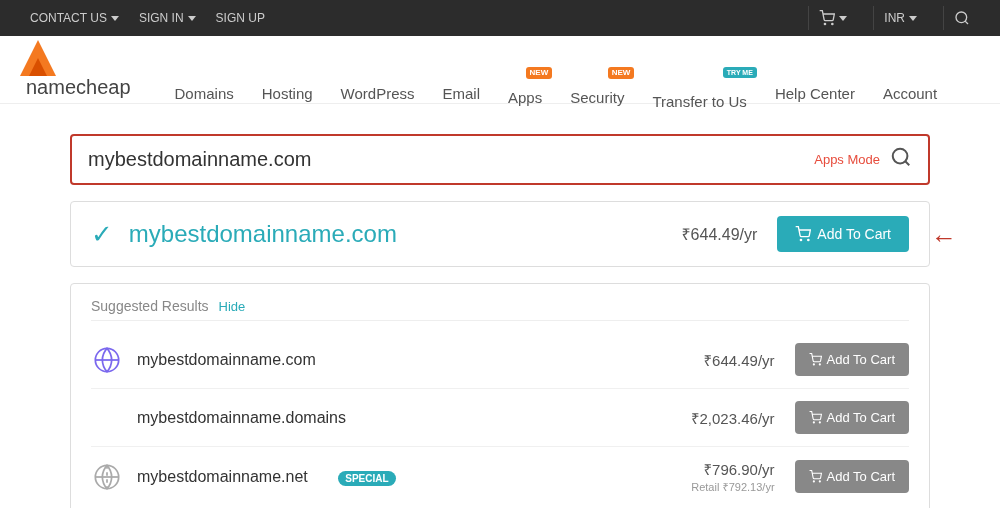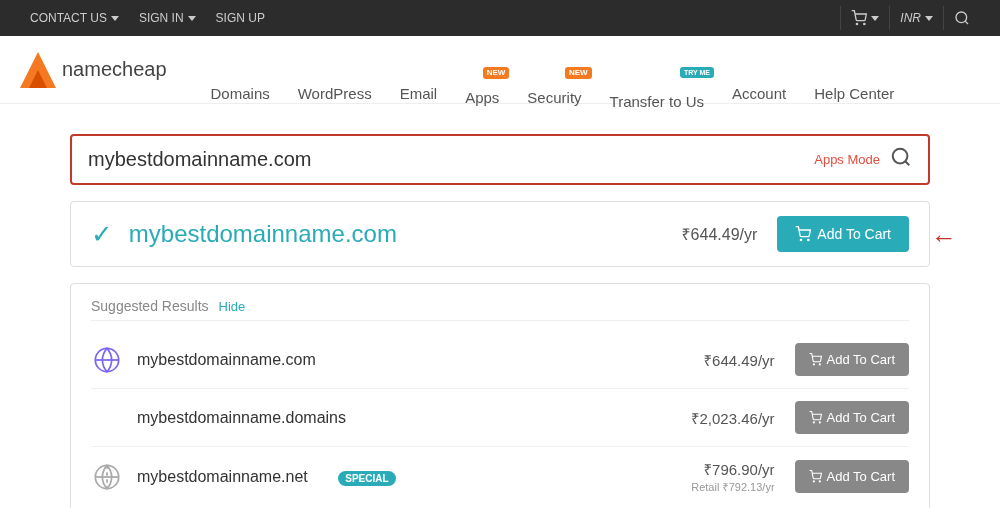--- a/index.html
+++ b/index.html
@@ -26,33 +26,33 @@
       color: #ccc;
       height: 24px;
       text-decoration: none;
     }
     .top-bar-item .caret {
       border-left: 4px solid transparent;
       border-right: 4px solid transparent;
       border-top: 5px solid #ccc;
       display: inline-block;
     }
-    .top-bar-right { display: flex; align-items: center; gap: 0; font-style: italic; }
+    .top-bar-right { display: flex; align-items: center; gap: 16px; }
     .top-bar-right .top-bar-item { border-left: 1px solid #444; }
 
     
     .main-nav {
       background: #fff;
       border-bottom: 1px solid #eee;
       display: flex;
       align-items: center;
       padding: 0 20px;
       height: 68px;
     }
-    .logo { display: flex; align-items: center; margin-right: 30px; }
+    .logo { display: flex; align-items: flex-start; margin-right: 30px; flex-direction: column; }
     .logo-icon { width: 36px; height: 36px; }
     .logo-text { font-size: 20px; font-weight: 300; color: #444; margin-left: 6px; }
     .nav-links { display: flex; align-items: center; gap: 0; flex: 1; }
     .nav-link {
       padding: 0 14px;
       color: #555;
       text-decoration: none;
       font-size: 15px;
       cursor: pointer;
       height: 68px;
@@ -284,42 +284,45 @@
       <polygon points="0,40 20,0 40,40" fill="#f47920"></polygon>
       <polygon points="10,40 20,20 30,40" fill="#d94f00"></polygon>
     </svg>
     <span class="logo-text">namecheap</span>
   </div>
   <nav class="nav-links">
     <a class="nav-link">
       <span>Domains</span>
     </a>
     <a class="nav-link">
+      <span>Hosting</span>
+    </a>
+    <a class="nav-link">
       <span>WordPress</span>
     </a>
     <a class="nav-link">
       <span>Email</span>
     </a>
     <a class="nav-link" style="padding-top:8px;">
       <span class="badge badge-orange" style="top:8px; right:4px;">NEW</span>
       <span>Apps</span>
     </a>
     <a class="nav-link" style="padding-top:8px;">
       <span class="badge badge-orange" style="top:8px; right:4px;">NEW</span>
       <span>Security</span>
     </a>
     <a class="nav-link" style="padding-top:17px;">
       <span class="badge badge-teal" style="top:8px; right:4px; font-size:7px;">TRY ME</span>
       <span>Transfer to Us</span>
     </a>
     <a class="nav-link">
+      <span>Help Center</span>
+    </a>
+    <a class="nav-link">
       <span>Account</span>
-    </a>
-    <a class="nav-link">
-      <span>Help Center</span>
     </a>
   </nav>
 </div>
 
 <div class="content">
 
   <div class="search-box">
     <input class="search-input" type="text" value="mybestdomainname.com" style="">
     <span class="beast-mode-label">Apps Mode</span>
     <button class="search-icon-btn">

